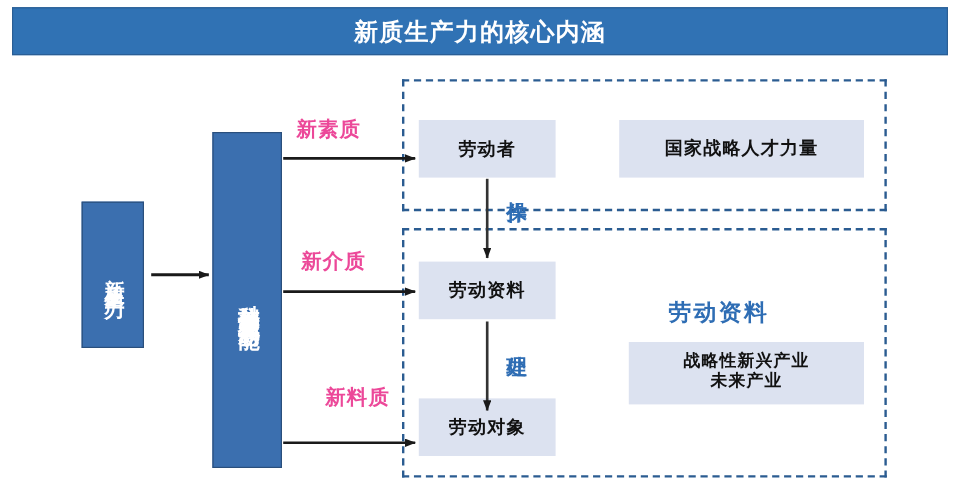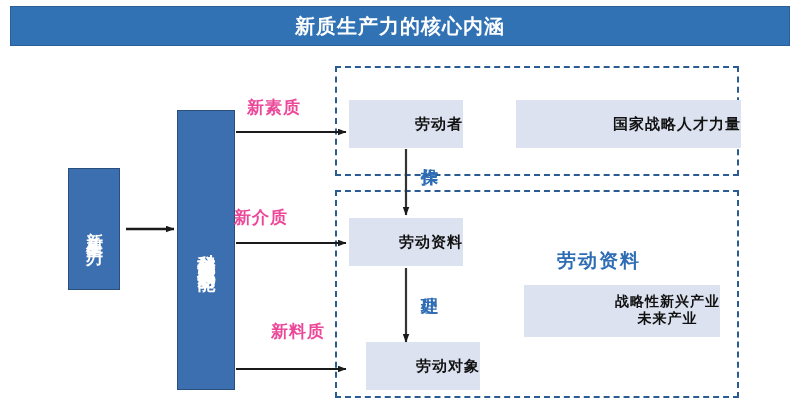--- a/index.html
+++ b/index.html
@@ -75,34 +75,34 @@
   #group-upper { left: 335px; top: 66px; width: 404px; height: 110px; }
   #group-lower { left: 335px; top: 190px; width: 404px; height: 208px; }
 
   
   .lite-box {
     position: absolute;
     background: #DCE2F0;
     box-sizing: border-box;
     display: flex;
     align-items: center;
-    justify-content: flex-end;
+    justify-content: center;
     text-align: center;
   }
   .lite-box .lite-text {
     color: #111111;
     font-weight: bold;
     font-size: 15px;
     line-height: 1.25;
     letter-spacing: 1px;
   }
   #panel-worker    { left: 349px; top: 100px; width: 114px; height: 48px; }
-  #panel-talent    { left: 516px; top: 100px; width: 225px; height: 48px; font-family: Liberation Serif, serif; }
+  #panel-talent    { left: 516px; top: 100px; width: 204px; height: 48px; font-family: Liberation Serif, serif; }
   #panel-material  { left: 349px; top: 218px; width: 114px; height: 48px; }
-  #panel-object    { left: 349px; top: 342px; width: 114px; height: 48px; margin-left: 17px; }
+  #panel-object    { left: 349px; top: 332px; width: 114px; height: 48px; }
   #panel-industry  { left: 524px; top: 285px; width: 196px; height: 52px; font-family: Liberation Mono, monospace; }
   #panel-industry .lite-text { font-size: 14px; }
 
   
   .blue-heading {
     position: absolute;
     color: #2E6DB4;
     font-weight: bold;
     font-size: 19px;
     letter-spacing: 2px;
@@ -113,21 +113,21 @@
   
   .arrow-label {
     position: absolute;
     color: #ec4899;
     font-weight: bold;
     font-size: 17px;
     letter-spacing: 1px;
     white-space: nowrap;
   }
   #label-new-quality  { left: 247px; top: 96px; }
-  #label-new-medium   { left: 234px; top: 206px; }
+  #label-new-medium   { left: 251px; top: 206px; }
   #label-new-material { left: 247px; top: 320px; margin-left: 24px; }
 
   
   .vlabel {
     position: absolute;
     color: #2E6DB4;
     font-weight: bold;
     font-size: 17px;
     writing-mode: vertical-rl;
     text-orientation: upright;

